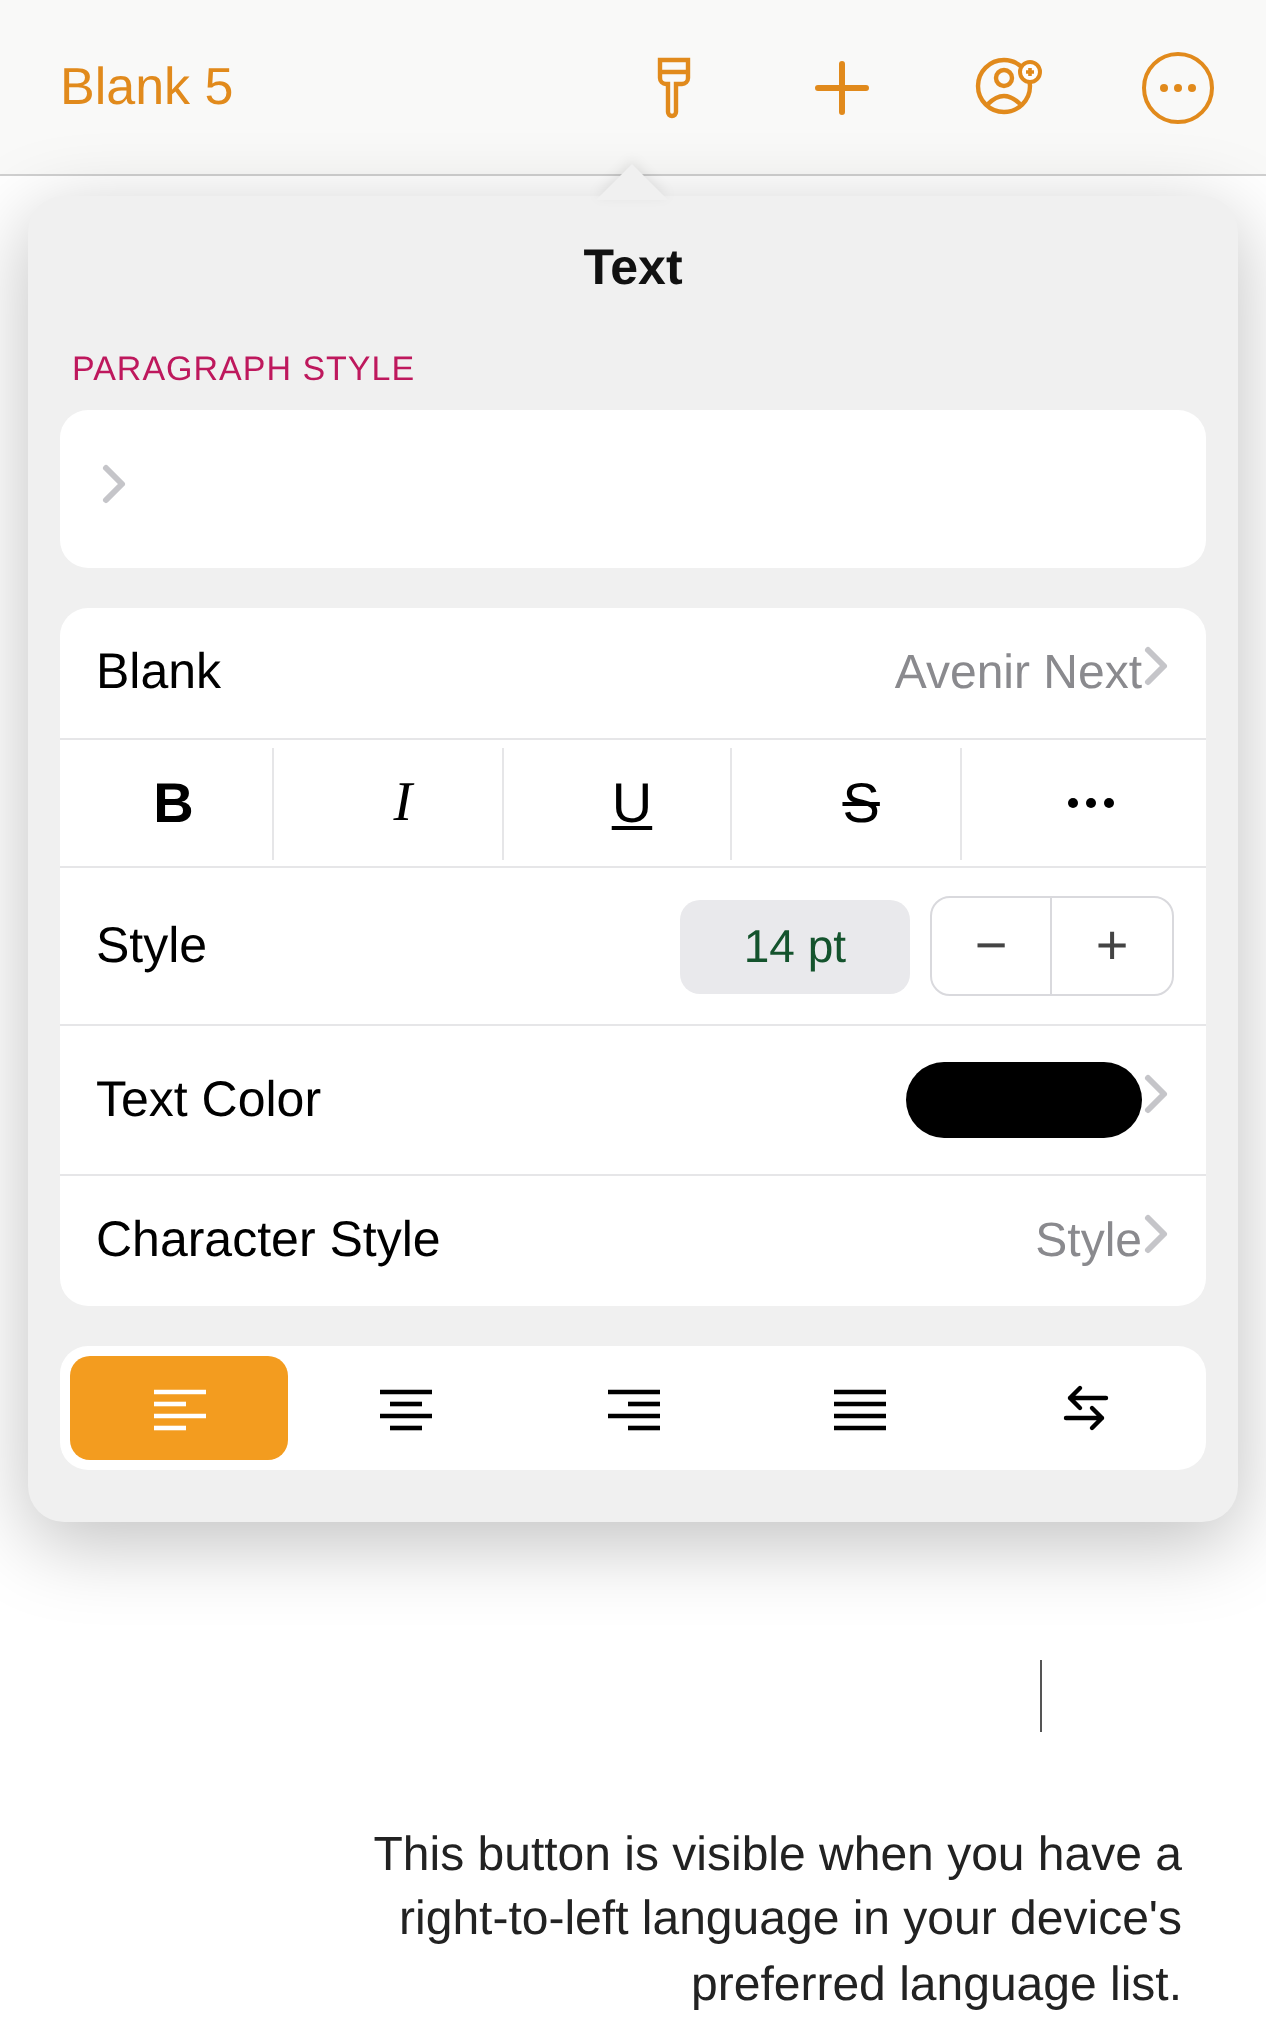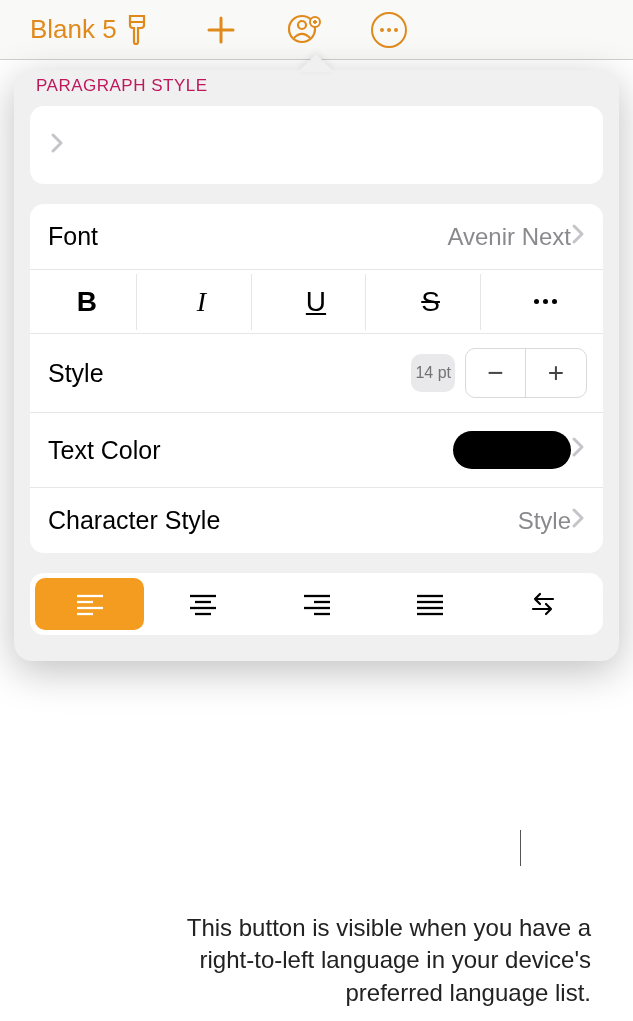--- a/index.html
+++ b/index.html
@@ -4,25 +4,25 @@
   <style>
     * { box-sizing: border-box; margin: 0; padding: 0; }
     body {
       font-family: -apple-system, "Helvetica Neue", Helvetica, Arial, sans-serif;
       background: #fff;
       width: 633px;
       height: 1021px;
       overflow: hidden;
     }
     .toolbar {
-      height: 60px;
+      height: 88px;
       border-bottom: 1px solid #d0d0d0;
       display: flex;
       align-items: center;
-      justify-content: flex-start;
+      justify-content: space-between;
       padding: 0 18px 0 30px;
       background: #f9f9f8;
     }
     .doc-title {
       color: #e18a1c;
       font-size: 26px;
       font-weight: 400;
     }
     .toolbar-icons {
       display: flex;
@@ -97,21 +97,21 @@
       align-items:center;
       justify-content:space-around;
       padding: 8px 0;
     }
     .sb { width: 100px; height:56px; display:flex; align-items:center; justify-content:center; font-size:28px; color:#000; border-right:1px solid #e6e6e8;}
     .sb:last-child { border-right:none; }
 
     .size-row { display:flex; align-items:center; justify-content:space-between; padding: 14px 16px 14px 18px; border-bottom:1px solid #e6e6e8;}
     .size-controls { display:flex; align-items:center; gap:10px;}
     .size-pill {
-      background:#e9e9ec; border-radius:10px; padding: 10px 4px; font-size:16px; color:#737373;
+      background:#e9e9ec; border-radius:10px; padding: 10px 32px; font-size:23px; color:#14532d;
     }
     .stepper {
       display:flex; border:1px solid #d9d9dd; border-radius:10px; overflow:hidden;
     }
     .stepper > div {
       width: 60px; height:48px; display:flex; align-items:center; justify-content:center;
       font-size:28px; color:#444;
     }
     .stepper > div:first-child { border-right:1px solid #d9d9dd; }
 
@@ -179,37 +179,38 @@
           <div class="dot"></div>
           <div class="dot"></div>
           <div class="dot"></div>
         </div>
     </div>
   </div>
 </div>
 
 <div class="popover-wrap">
   <div class="popover">
+    <div class="popover-title">Text</div>
 
     <div class="section-label">Paragraph Style</div>
 
     <div class="card">
       <div class="row row-big">
         <div class="chev">
           <svg width="14" height="22" viewBox="0 0 14 22">
               <path d="M3 3 l8 8 l-8 8" stroke="#c5c5c9" stroke-width="3" fill="none" stroke-linecap="round" stroke-linejoin="round"></path>
             </svg>
         </div>
       </div>
     </div>
 
     <div class="card">
 
       <div class="row">
-        <div class="row-label">Font</div>
+        <div class="row-label">Blank</div>
         <div class="row-value">
           <span>Avenir Next</span>
           <span class="chev">
             <svg width="14" height="22" viewBox="0 0 14 22">
                 <path d="M3 3 l8 8 l-8 8" stroke="#c5c5c9" stroke-width="3" fill="none" stroke-linecap="round" stroke-linejoin="round"></path>
               </svg>
           </span>
         </div>
       </div>
 

